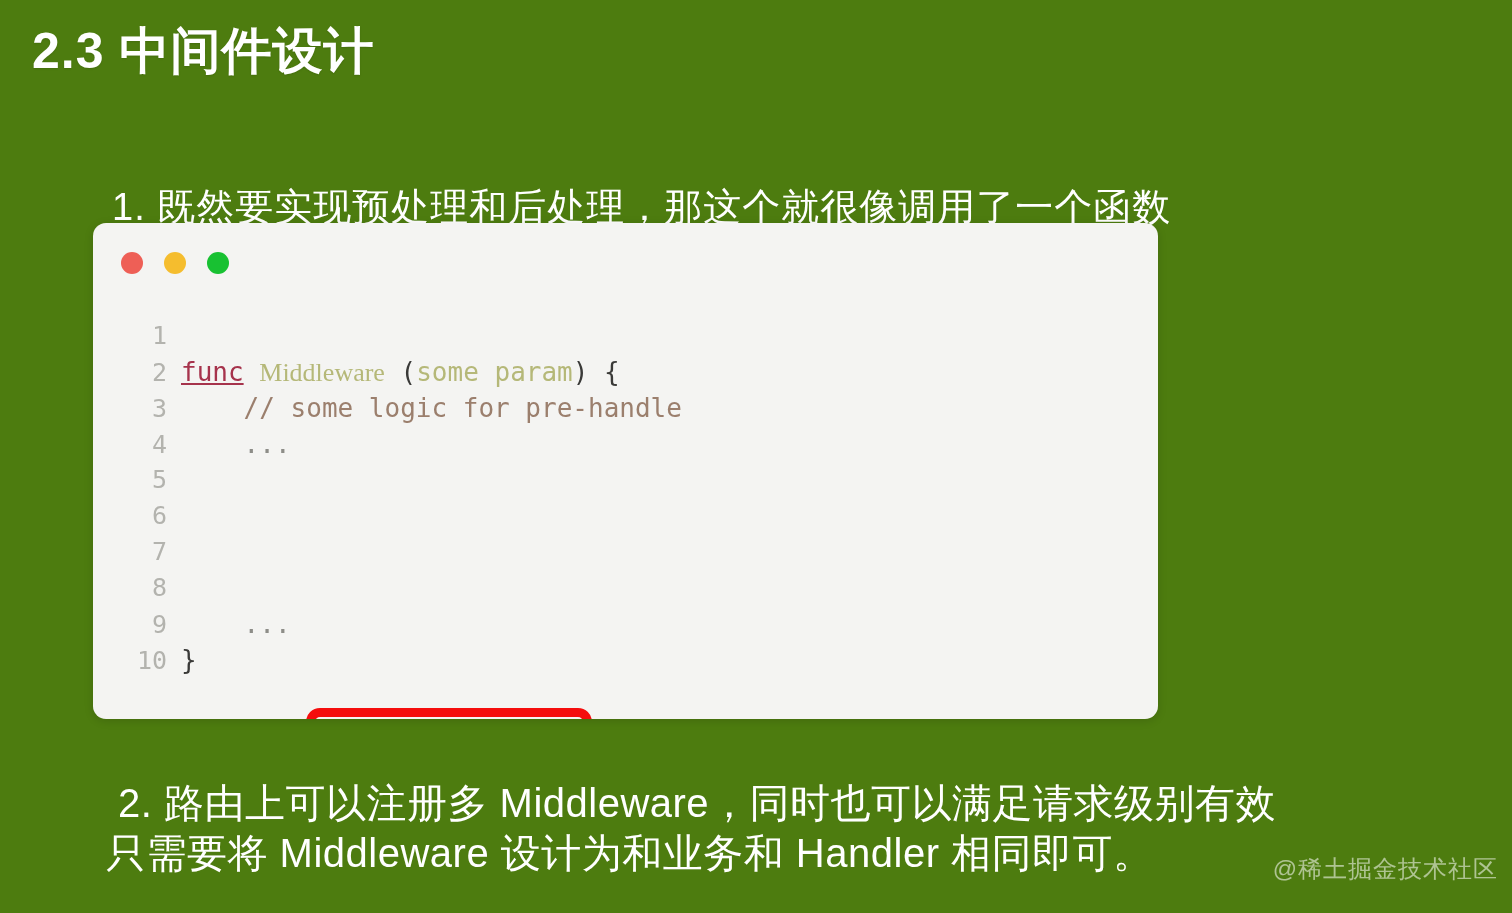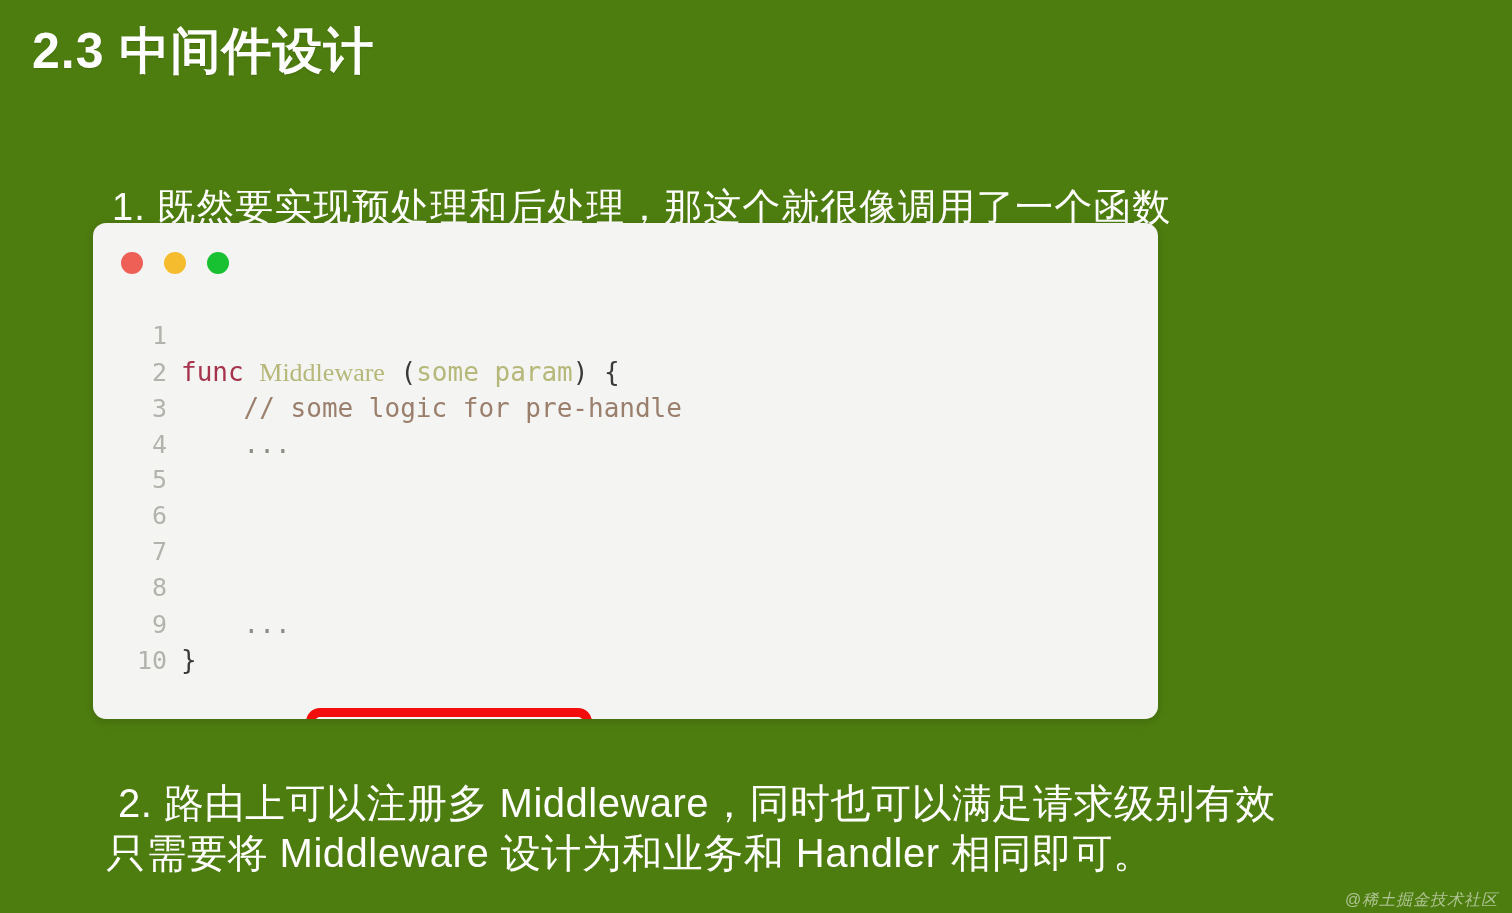--- a/index.html
+++ b/index.html
@@ -99,21 +99,21 @@
     padding-right: 14px;
     box-sizing: border-box;
     color: #b3b3ae;
     font-size: 25px;
   }
   .code-text {
     color: #3a3a38;
   }
 
   
-  .tok-kw      { color: #a6334c; }
+  .tok-kw      { color: #a6334c; text-decoration: underline; }
   .tok-fn      { color: #b5b878; font-family: Liberation Serif, serif; }
   .tok-param   { color: #b5b878; }
   .tok-punc    { color: #3a3a38; }
   .tok-comment { color: #9b7f6d; text-align: center; }
   .tok-dots    { color: #8d8d88; }
 
   
   .highlight-box {
     position: absolute;
     left: 213px;
@@ -140,26 +140,25 @@
     white-space: nowrap;
   }
   .bullet-two .line2 {
     margin-left: -12px;
   }
 
   
   .watermark {
     position: absolute;
     right: 14px;
-    bottom: 2px;
-    font-size: 16px;
+    bottom: 28px;
+    font-size: 24px;
     color: rgba(255,255,255,0.55);
     letter-spacing: 1px;
     white-space: nowrap;
-    font-style: italic;
   }
 </style>
 </head>
 <body>
 
 <div class="slide">
 
   <div class="slide-title">2.3  中间件设计</div>
 
   <div class="bullet-one">1. 既然要实现预处理和后处理，那这个就很像调用了一个函数</div>

